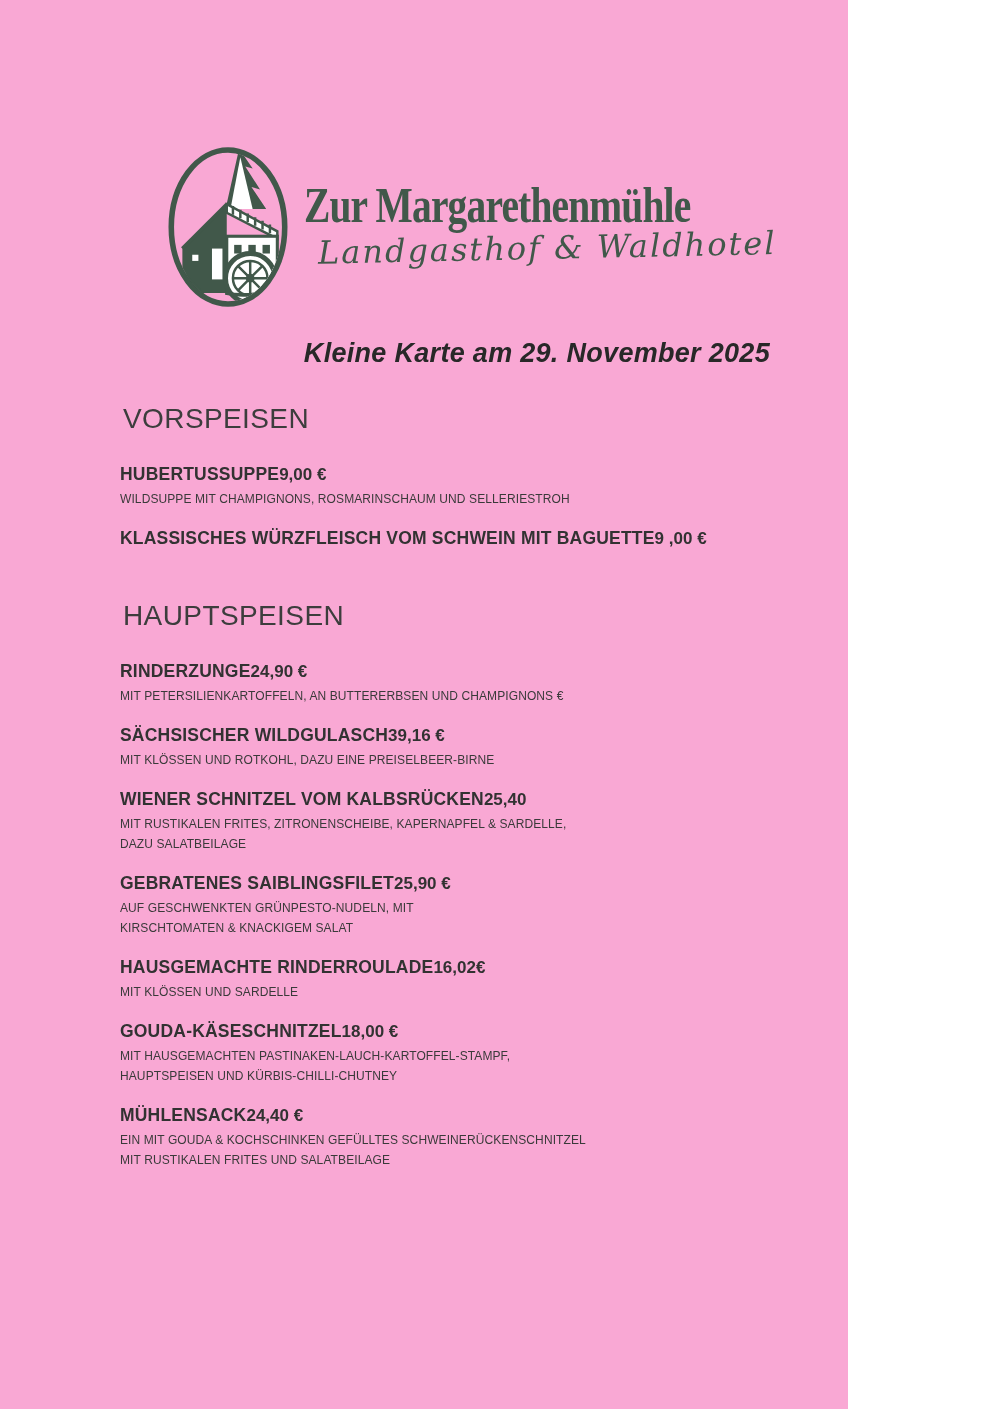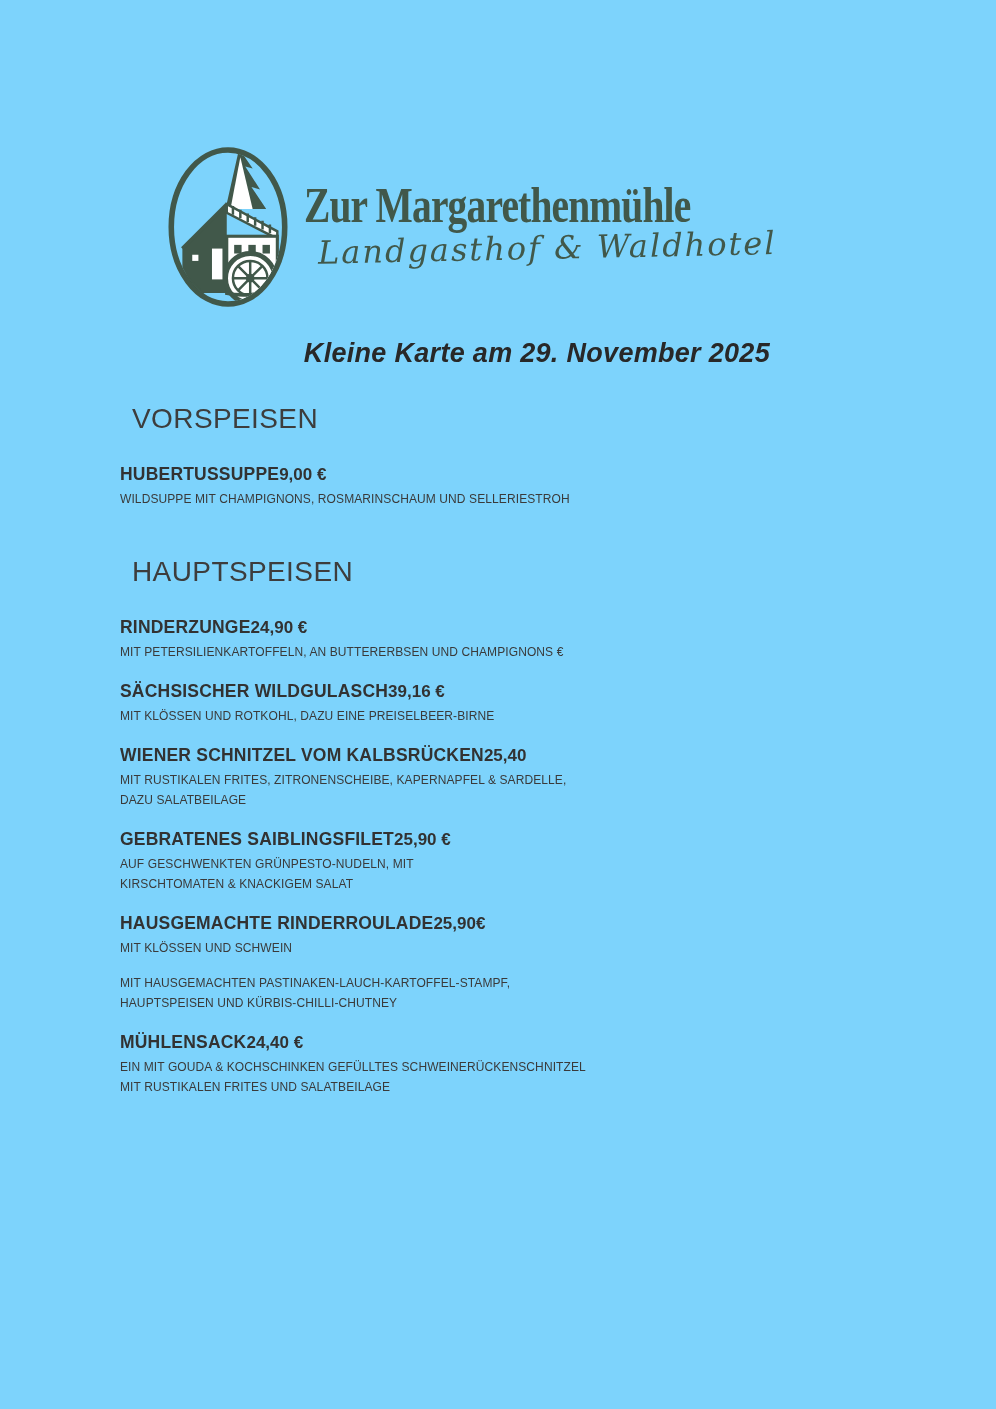--- a/index.html
+++ b/index.html
@@ -1,20 +1,20 @@
 <!DOCTYPE html>
 <html><head>
 <meta charset="utf-8">
 <style>
   html, body { margin: 0; padding: 0; background: #ffffff; }
   .page {
     position: relative;
-    width: 996px;
+    width: 848px;
     height: 1409px;
-    background: #7dd3fc;
+    background: #f9a8d4;
     overflow: hidden;
     font-family: "Liberation Sans", sans-serif;
     color: #333333;
   }
 
   
   .brand-row {
     position: absolute;
     left: 166px;
     top: 145px;
@@ -57,21 +57,21 @@
   .menu-title {
     margin: 0 0 34px 0;
     text-align: right;
     font-size: 27px;
     font-weight: 700;
     font-style: italic;
     color: #282828;
     letter-spacing: 0.3px;
   }
   .section-heading {
-    margin: 0 0 25px 12px;
+    margin: 0 0 25px 3px;
     font-size: 28px;
     font-weight: 400;
     color: #3d3d3d;
     letter-spacing: 0.4px;
   }
   .section--main { margin-top: 47px; }
   .item { margin-bottom: 15px; }
   .item-head {
     display: flex;
     align-items: baseline;
@@ -157,20 +157,26 @@
       <h2 class="section-heading">VORSPEISEN</h2>
 
       <div class="item">
         <div class="item-head">
           <span class="item-name">HUBERTUSSUPPE</span>
           <span class="item-price">9,00 €</span>
         </div>
         <div class="desc-line">WILDSUPPE MIT CHAMPIGNONS, ROSMARINSCHAUM UND SELLERIESTROH</div>
       </div>
 
+      <div class="item">
+        <div class="item-head">
+          <span class="item-name">KLASSISCHES WÜRZFLEISCH VOM SCHWEIN MIT BAGUETTE</span>
+          <span class="item-price">9 ,00 €</span>
+        </div>
+      </div>
     </section>
 
     <section class="section--main">
       <h2 class="section-heading">HAUPTSPEISEN</h2>
 
       <div class="item">
         <div class="item-head">
           <span class="item-name">RINDERZUNGE</span>
           <span class="item-price">24,90 €</span>
         </div>
@@ -199,26 +205,30 @@
           <span class="item-name">GEBRATENES SAIBLINGSFILET</span>
           <span class="item-price">25,90 €</span>
         </div>
         <div class="desc-line">AUF GESCHWENKTEN GRÜNPESTO-NUDELN, MIT</div>
         <div class="desc-line">KIRSCHTOMATEN &amp; KNACKIGEM SALAT</div>
       </div>
 
       <div class="item">
         <div class="item-head">
           <span class="item-name">HAUSGEMACHTE RINDERROULADE</span>
-          <span class="item-price">25,90€</span>
-        </div>
-        <div class="desc-line">MIT KLÖSSEN UND SCHWEIN</div>
-      </div>
-
-      <div class="item">
+          <span class="item-price">16,02€</span>
+        </div>
+        <div class="desc-line">MIT KLÖSSEN UND SARDELLE</div>
+      </div>
+
+      <div class="item">
+        <div class="item-head">
+          <span class="item-name">GOUDA-KÄSESCHNITZEL</span>
+          <span class="item-price">18,00 €</span>
+        </div>
         <div class="desc-line">MIT HAUSGEMACHTEN PASTINAKEN-LAUCH-KARTOFFEL-STAMPF,</div>
         <div class="desc-line">HAUPTSPEISEN UND KÜRBIS-CHILLI-CHUTNEY</div>
       </div>
 
       <div class="item">
         <div class="item-head">
           <span class="item-name">MÜHLENSACK</span>
           <span class="item-price">24,40 €</span>
         </div>
         <div class="desc-line">EIN MIT GOUDA &amp; KOCHSCHINKEN GEFÜLLTES SCHWEINERÜCKENSCHNITZEL</div>

